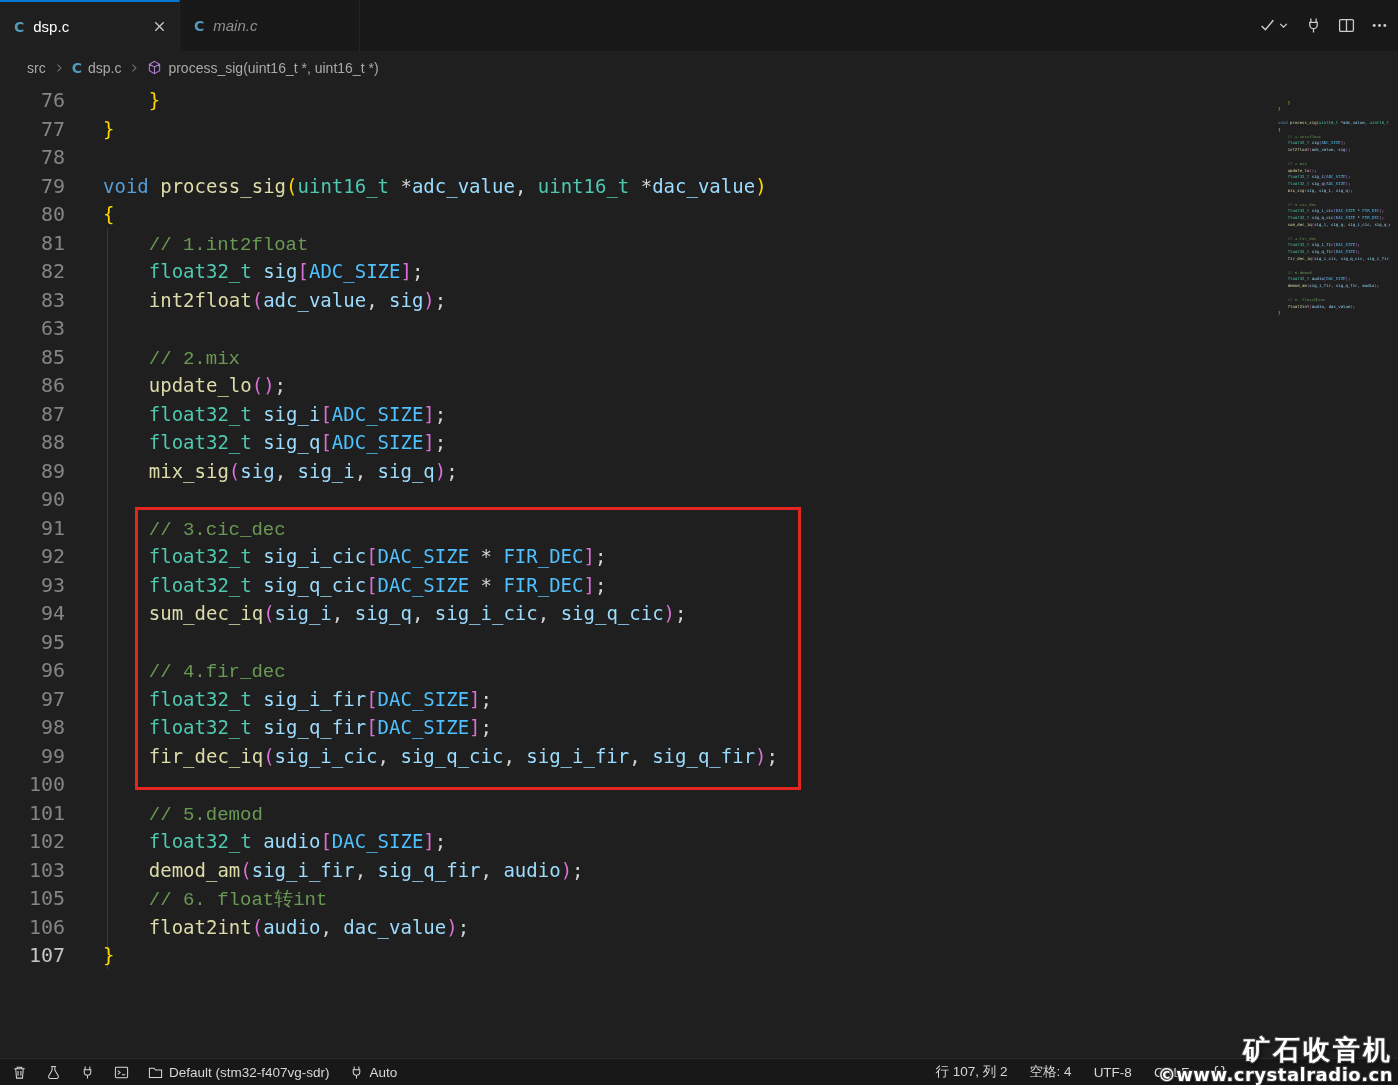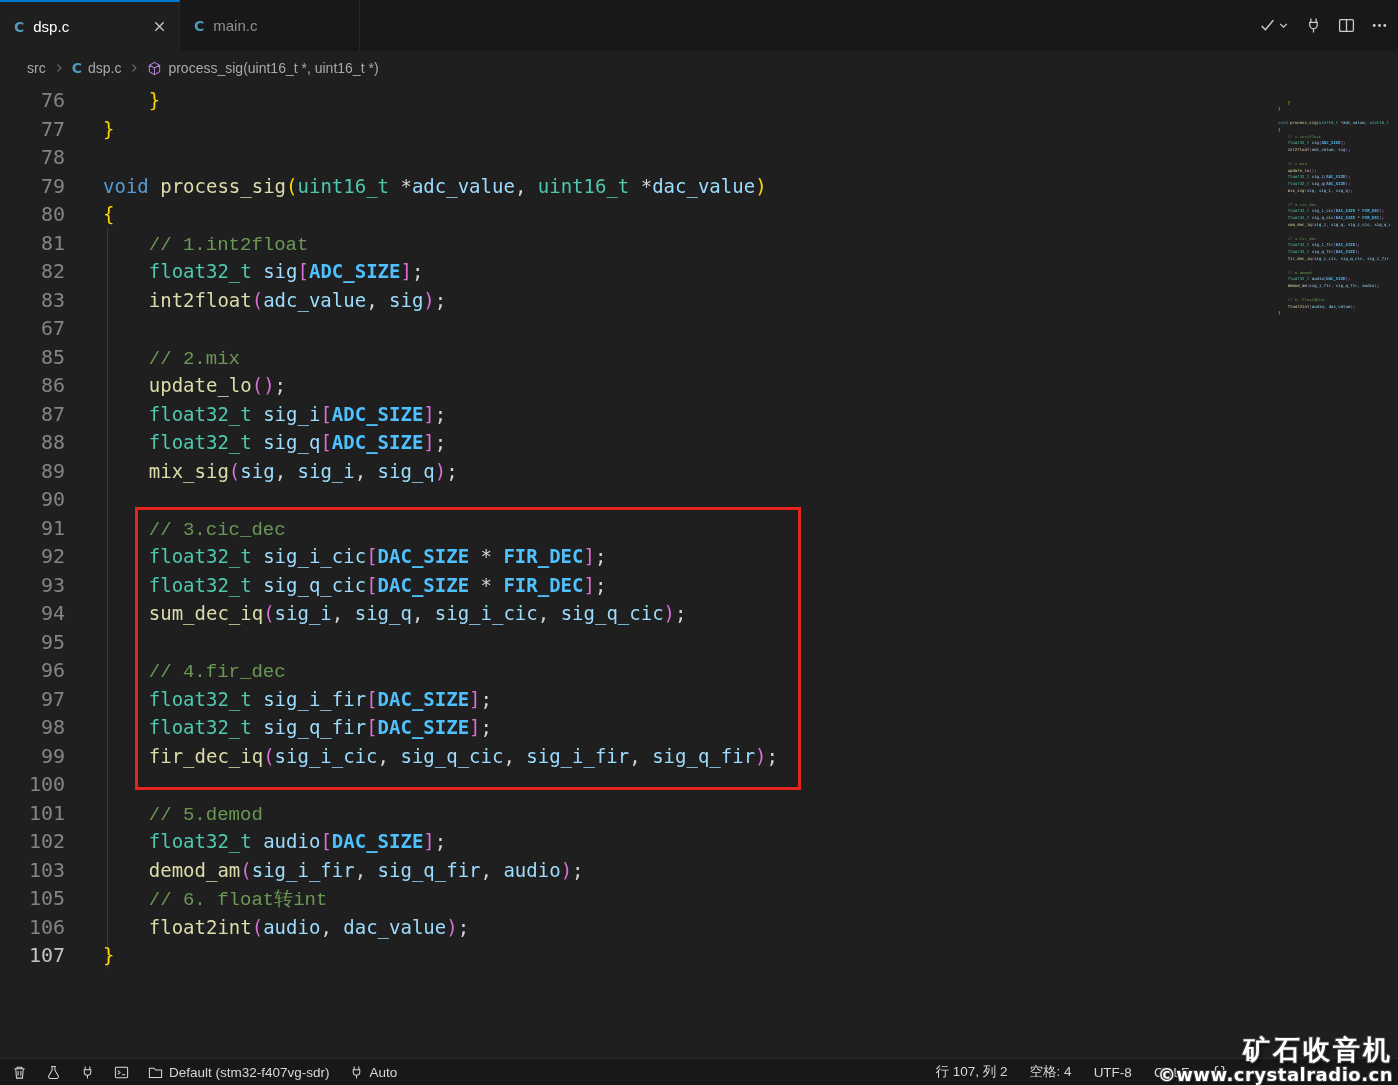--- a/index.html
+++ b/index.html
@@ -4,50 +4,50 @@
 <style>
   html,body{margin:0;padding:0;background:#111;}
   .page{position:relative;width:1398px;height:1085px;overflow:hidden;
         background:var(--editor-bg,#1f1f1f);font-family:"Liberation Sans",sans-serif;}
 
   
   .tabbar{position:absolute;top:0;left:0;right:0;height:51px;background:var(--tabbar-bg,#181818);display:flex;}
   .tab{width:180px;box-sizing:border-box;display:flex;align-items:center;gap:9px;
        padding:0 10px 0 14px;font-size:15px;color:#8f8f8f;border-right:1px solid #252526;cursor:pointer;}
   .tab.active{background:var(--editor-bg,#1f1f1f);color:#ffffff;border-top:2px solid var(--accent,#0078d4);border-right:1px solid #252526;}
-  .tab.preview .tab-label{}
+  .tab.preview .tab-label{font-style:italic;}
   .tab-label{flex:1;white-space:nowrap;overflow:hidden;}
   .c-icon{color:var(--c-icon,#519aba);font-weight:700;font-size:14px;font-family:"DejaVu Sans",sans-serif;}
   .tab-close{display:flex;align-items:center;color:#cccccc;border-radius:4px;padding:2px;}
   .toolbar{position:absolute;top:0;right:10px;height:51px;display:flex;align-items:center;gap:16px;color:#cccccc;}
   .tb-group{display:flex;align-items:center;gap:2px;}
 
   
   .crumbs{position:absolute;top:51px;left:0;right:0;height:34px;display:flex;align-items:center;
           padding-left:27px;gap:7px;color:#a9a9a9;font-size:14px;background:var(--editor-bg,#1f1f1f);}
-  .crumb{display:flex;align-items:center;gap:6px;cursor:pointer;white-space:nowrap;}
+  .crumb{display:flex;gap:6px;cursor:pointer;white-space:nowrap;}
   .crumb-sep{display:flex;color:#7a7a7a;}
   .symbol-icon{color:var(--symbol-icon,#b180d7);display:flex;}
 
   
   .editor{position:absolute;top:85px;left:0;right:0;bottom:27px;overflow:hidden;
           font-family:"DejaVu Sans Mono","Liberation Mono",monospace;}
   .lines{padding-top:1px;position:relative;}
   .code-row{display:flex;height:28.5px;line-height:28.5px;}
   .gutter{flex:0 0 65px;text-align:right;color:#858585;font-size:20px;user-select:none;}
   .gutter.active{color:#c6c6c6;}
   .codetext{margin-left:38px;white-space:pre;font-size:19px;color:var(--tok-punc,#d4d4d4);}
   .indent-guide{position:absolute;left:107px;top:143px;height:741px;width:1px;background:#3a3a3a;}
   .annotation{position:absolute;border:3px solid var(--annotation-red,#e62420);pointer-events:none;z-index:5;}
 
   .tok-kw{color:var(--tok-kw,#569cd6);}
   .tok-type{color:var(--tok-type,#4ec9b0);}
   .tok-fn{color:var(--tok-fn,#dcdcaa);}
   .tok-var{color:var(--tok-var,#9cdcfe);}
-  .tok-macro{color:var(--tok-macro,#4fc1ff);font-weight:bold;}
+  .tok-macro{color:var(--tok-macro,#4fc1ff);}
   .tok-comment{color:var(--tok-comment,#6a9955);font-family:Liberation Mono, monospace;}
   .tok-punc{color:var(--tok-punc,#d4d4d4);}
   .tok-b0{color:var(--tok-b0,#ffd700);}
   .tok-b1{color:var(--tok-b1,#da70d6);}
 
   
   .minimap{position:absolute;top:1px;right:8px;width:112px;font-size:4px;line-height:6.8px;
            white-space:pre;overflow:hidden;opacity:.95;}
   .mm-row{height:6.8px;overflow:hidden;}
 
@@ -186,21 +186,21 @@
         </div>
         <div class="code-row">
           <div class="gutter">82</div>
           <div class="codetext"><span class="tok-punc">    </span><span class="tok-type">float32_t</span><span class="tok-punc"> </span><span class="tok-var">sig</span><span class="tok-b1">[</span><span class="tok-macro">ADC_SIZE</span><span class="tok-b1">]</span><span class="tok-punc">;</span></div>
         </div>
         <div class="code-row">
           <div class="gutter">83</div>
           <div class="codetext"><span class="tok-punc">    </span><span class="tok-fn">int2float</span><span class="tok-b1">(</span><span class="tok-var">adc_value</span><span class="tok-punc">, </span><span class="tok-var">sig</span><span class="tok-b1">)</span><span class="tok-punc">;</span></div>
         </div>
         <div class="code-row">
-          <div class="gutter">67</div>
+          <div class="gutter">63</div>
           <div class="codetext"></div>
         </div>
         <div class="code-row">
           <div class="gutter">85</div>
           <div class="codetext"><span class="tok-punc">    </span><span class="tok-comment">// 2.mix</span></div>
         </div>
         <div class="code-row">
           <div class="gutter">86</div>
           <div class="codetext"><span class="tok-punc">    </span><span class="tok-fn">update_lo</span><span class="tok-b1">()</span><span class="tok-punc">;</span></div>
         </div>

